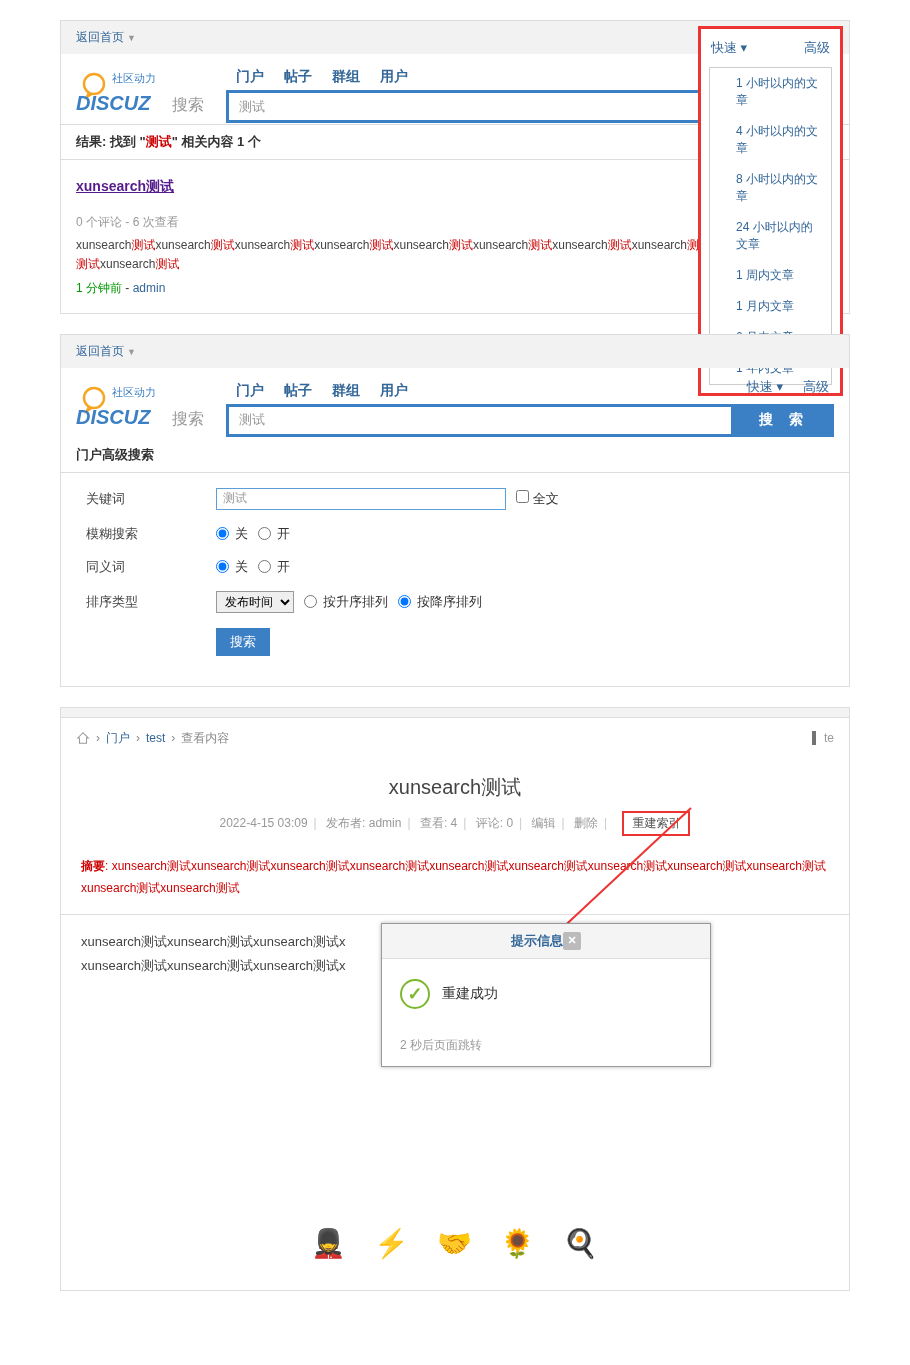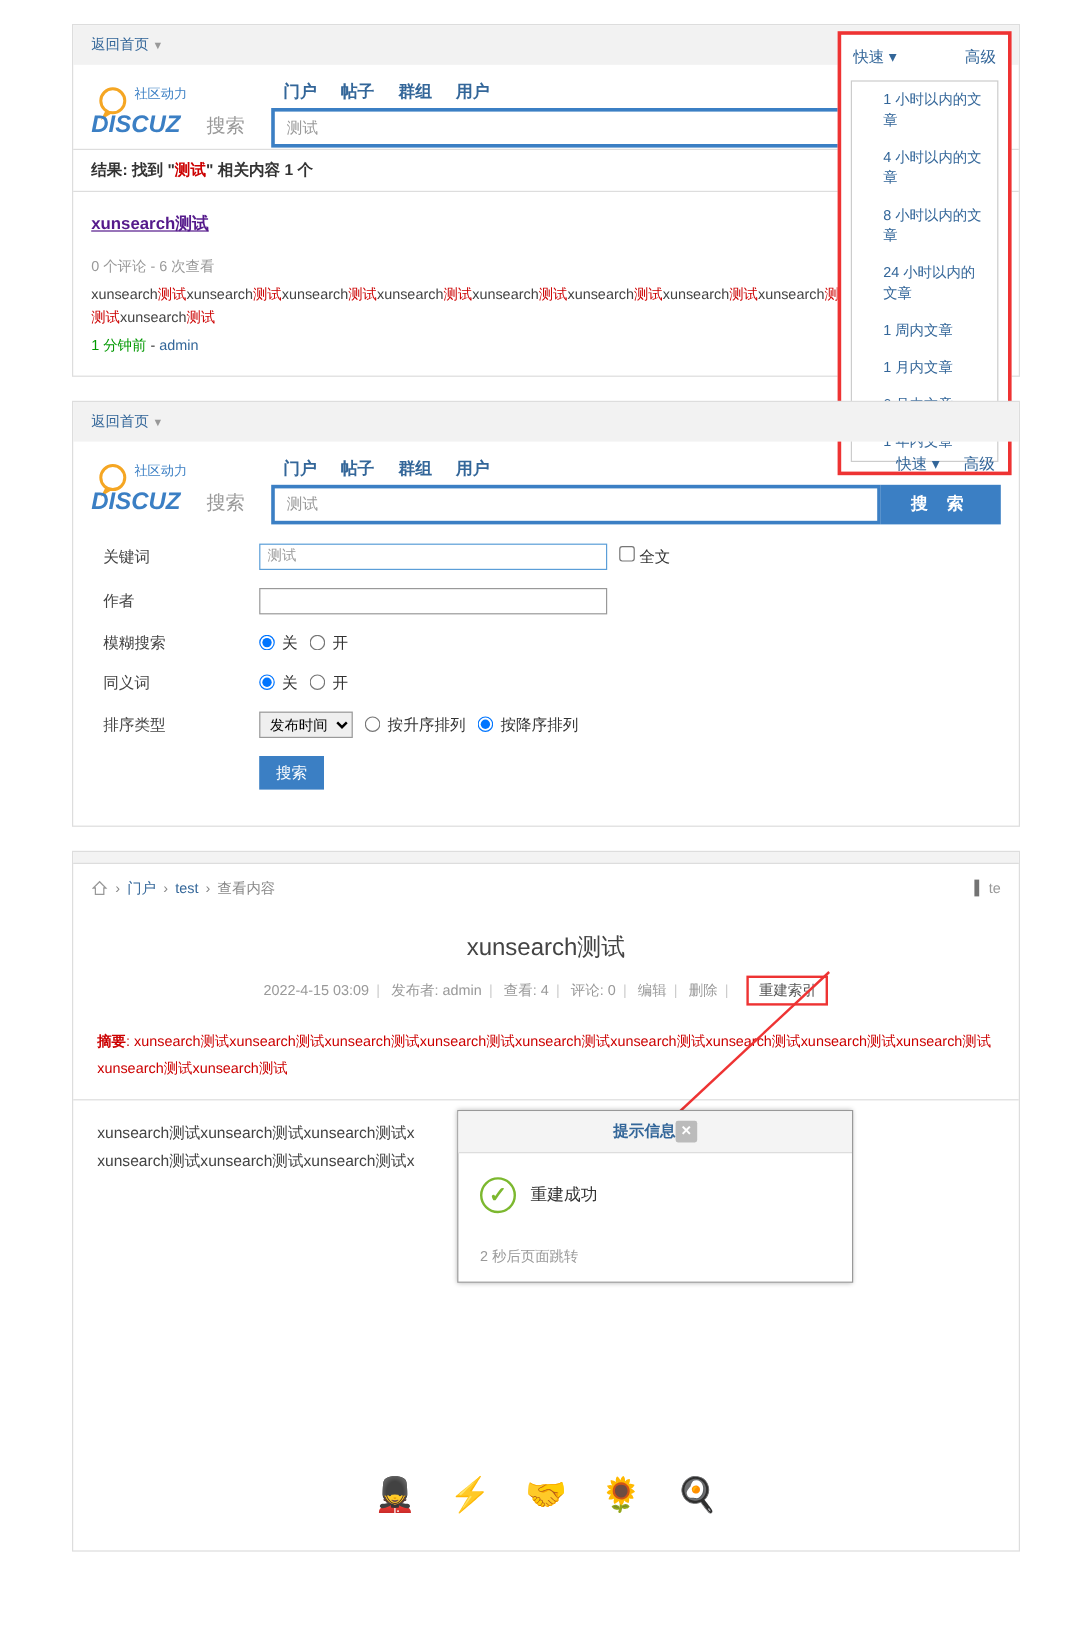--- a/index.html
+++ b/index.html
@@ -161,29 +161,26 @@
         <input type="text" value="测试" style="">
         <button class="search-btn">搜 索</button>
       </div>
     </div>
     <div class="quicklinks">
       <a href="#"><span>快速</span><span class="arrow"> ▾</span></a>
       <a href="#">高级</a>
     </div>
   </div>
 
+  <div class="adv-title">门户高级搜索</div>
   <div class="form-area">
     <div class="form-row">
       <label class="lb">关键词</label>
       <input class="text-input blue" value="测试" style="">
       <span style="margin-left:10px;"><input type="checkbox" style=""> <span>全文</span></span>
-    </div>
-    <div class="form-row">
-      <label class="lb">作者</label>
-      <input class="text-input" style="">
     </div>
     <div class="form-row">
       <label class="lb">模糊搜索</label>
       <span class="radio-group" style="margin-left:0;">
           <input type="radio" name="t2" checked="" style=""> 
           <span>关</span>
         </span>
       <span class="radio-group">
           <input type="radio" name="t2" style=""> 
           <span>开</span>

